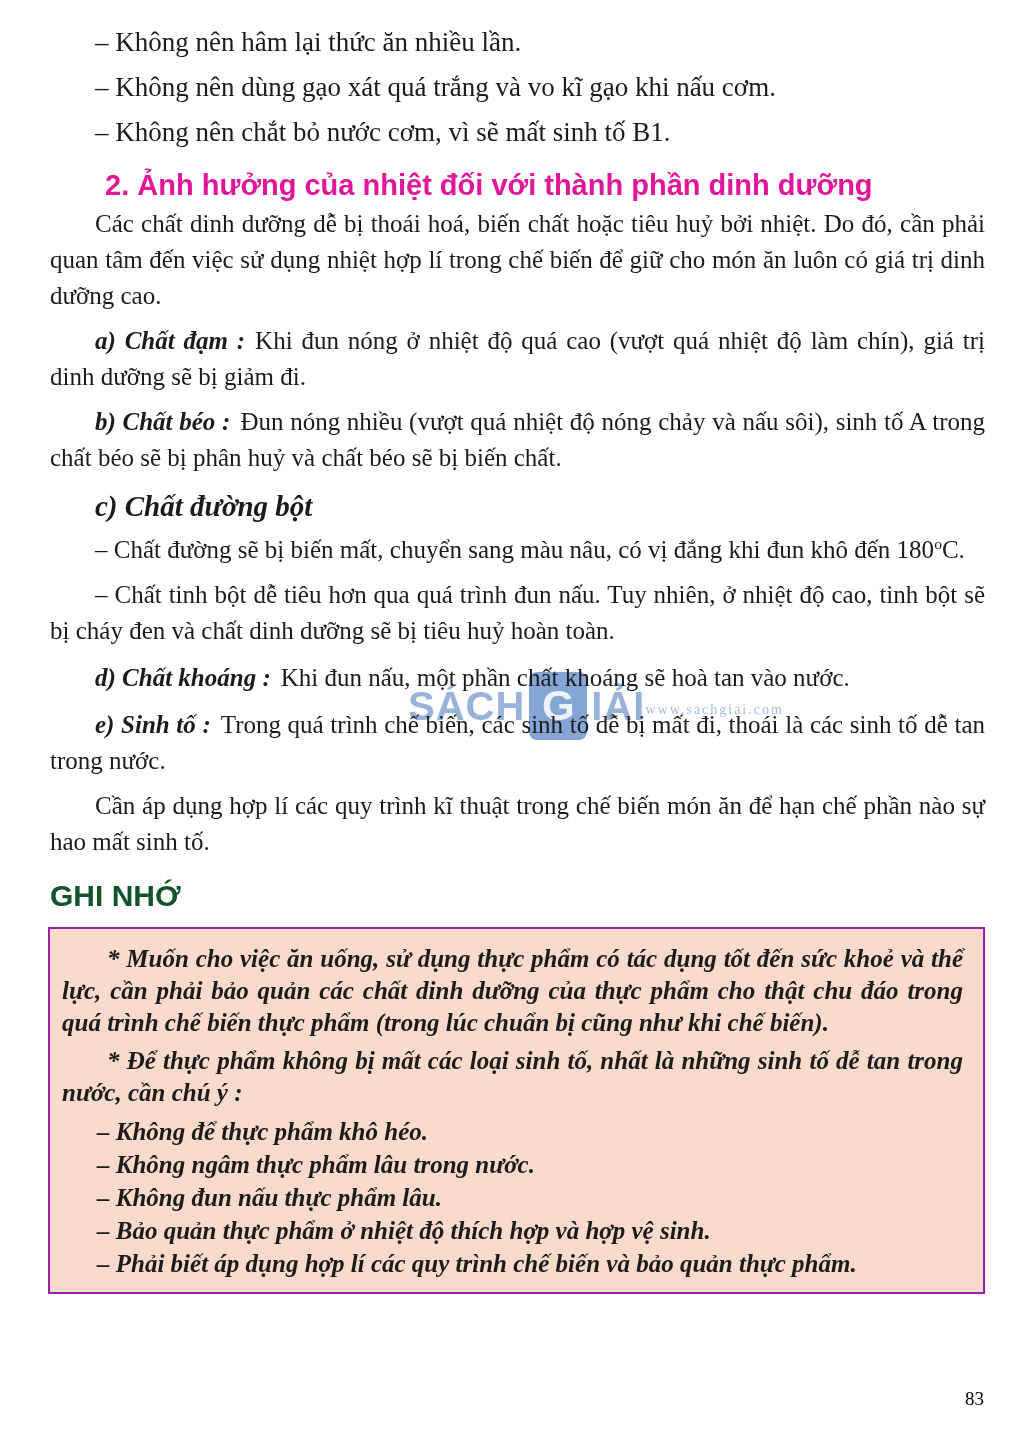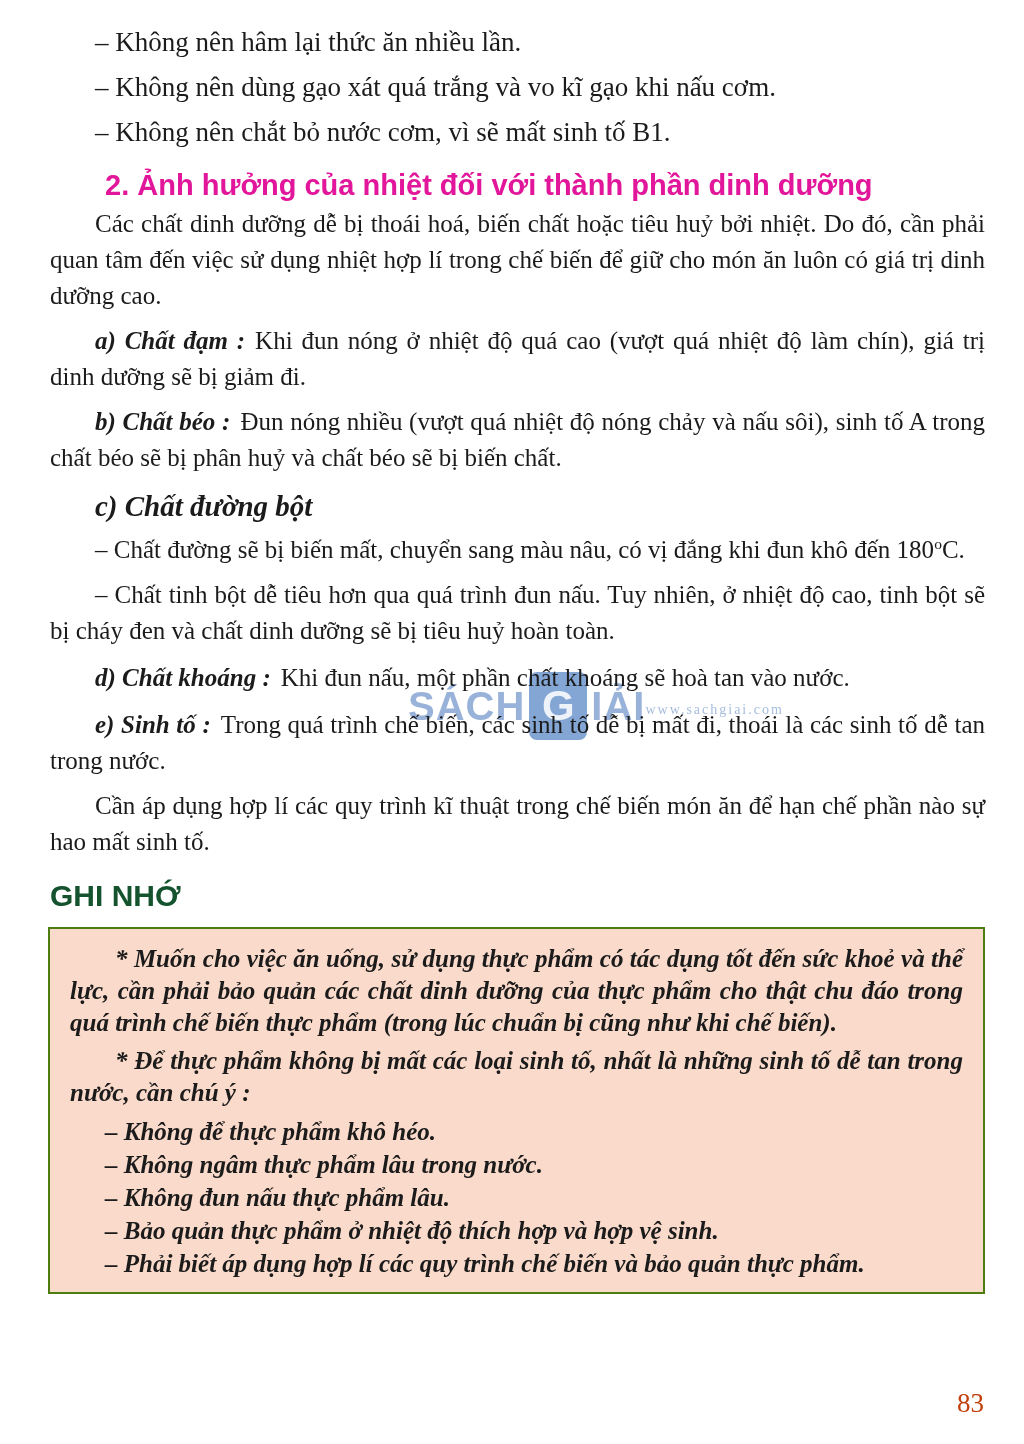--- a/index.html
+++ b/index.html
@@ -65,23 +65,23 @@
     font-weight: bold;
     font-size: 30px;
     line-height: 36px;
     color: #14532d;
     margin: 18px 0 0 0;
   }
   
   .memo-box {
     margin-top: 13px;
     margin-left: -2px;
-    border: 2px solid #4d7c0f;
+    border: 2px solid #a21caf;
     background: #fadaca;
-    padding: 14px 20px 12px 20px;
+    padding: 14px 20px 12px 12px;
     font-weight: bold;
     font-style: italic;
   }
   .memo-box p.memo-para {
     font-size: 25px;
     line-height: 32px;
     margin: 0 0 6px 0;
     text-align: justify;
     text-indent: 45px;
   }
@@ -131,23 +131,23 @@
     margin-top: 8px;
     font-family: Liberation Serif, serif;
     font-size: 14px;
     letter-spacing: 2px;
     color: rgba(135, 165, 210, 0.75);
   }
   .page-number {
     position: absolute;
     right: 40px;
     top: 1388px;
-    font-size: 27px;
+    font-size: 19px;
     font-family: "Liberation Serif", serif;
-    color: #c2410c;
+    color: #000000;
     z-index: 2;
   }
 </style>
 </head>
 <body>
 
 <div class="page">
 
   <div class="watermark">
     <div class="watermark-row">

